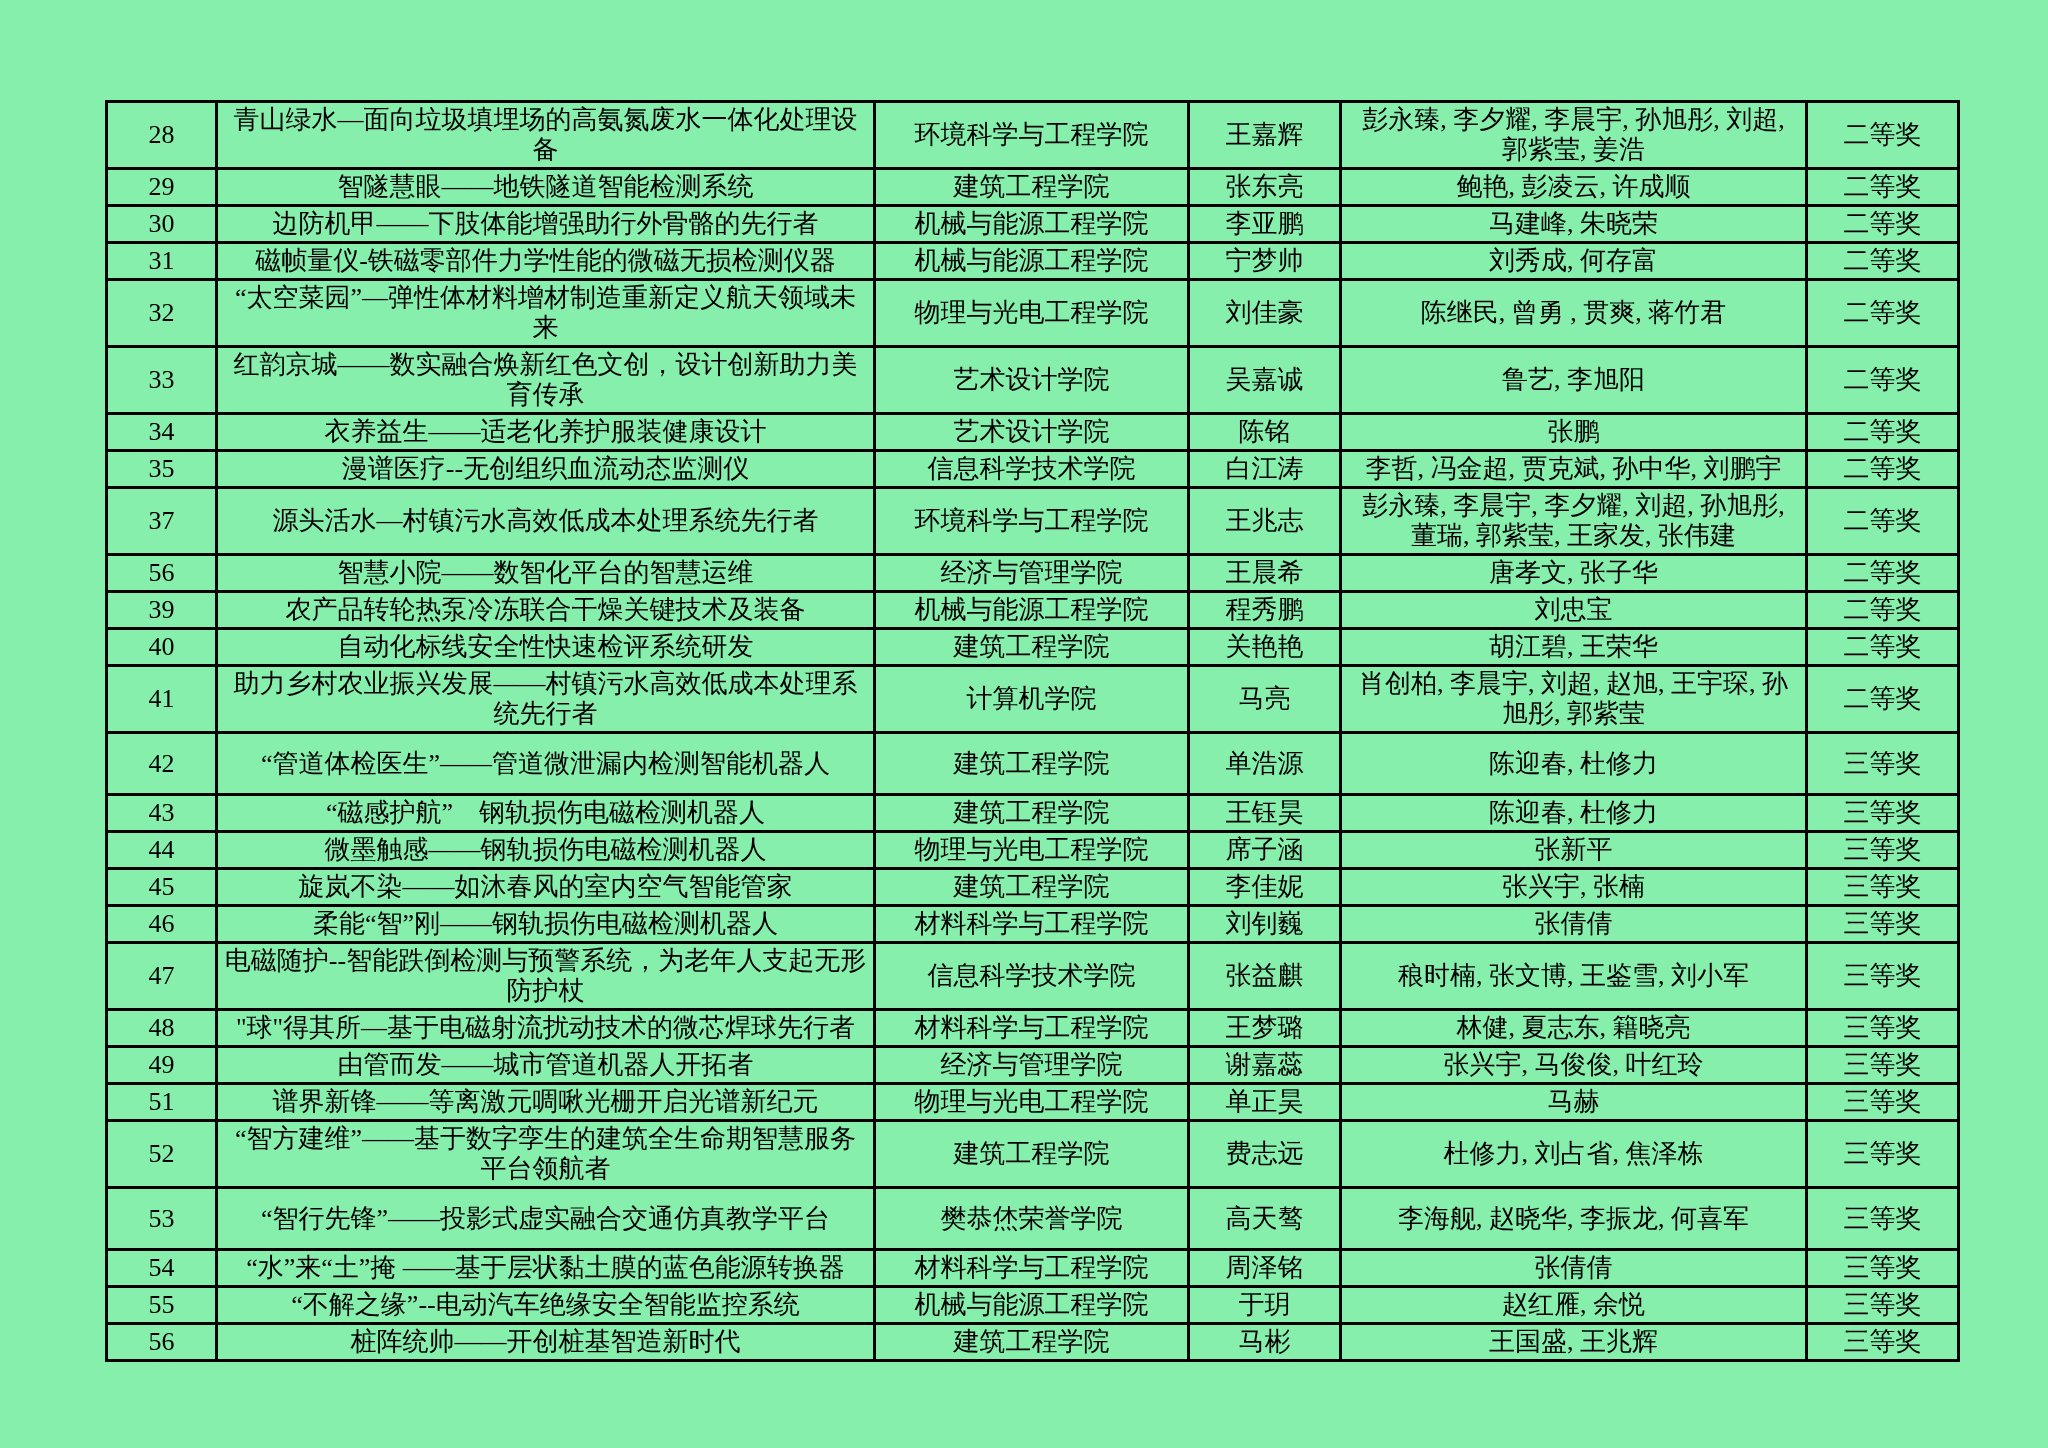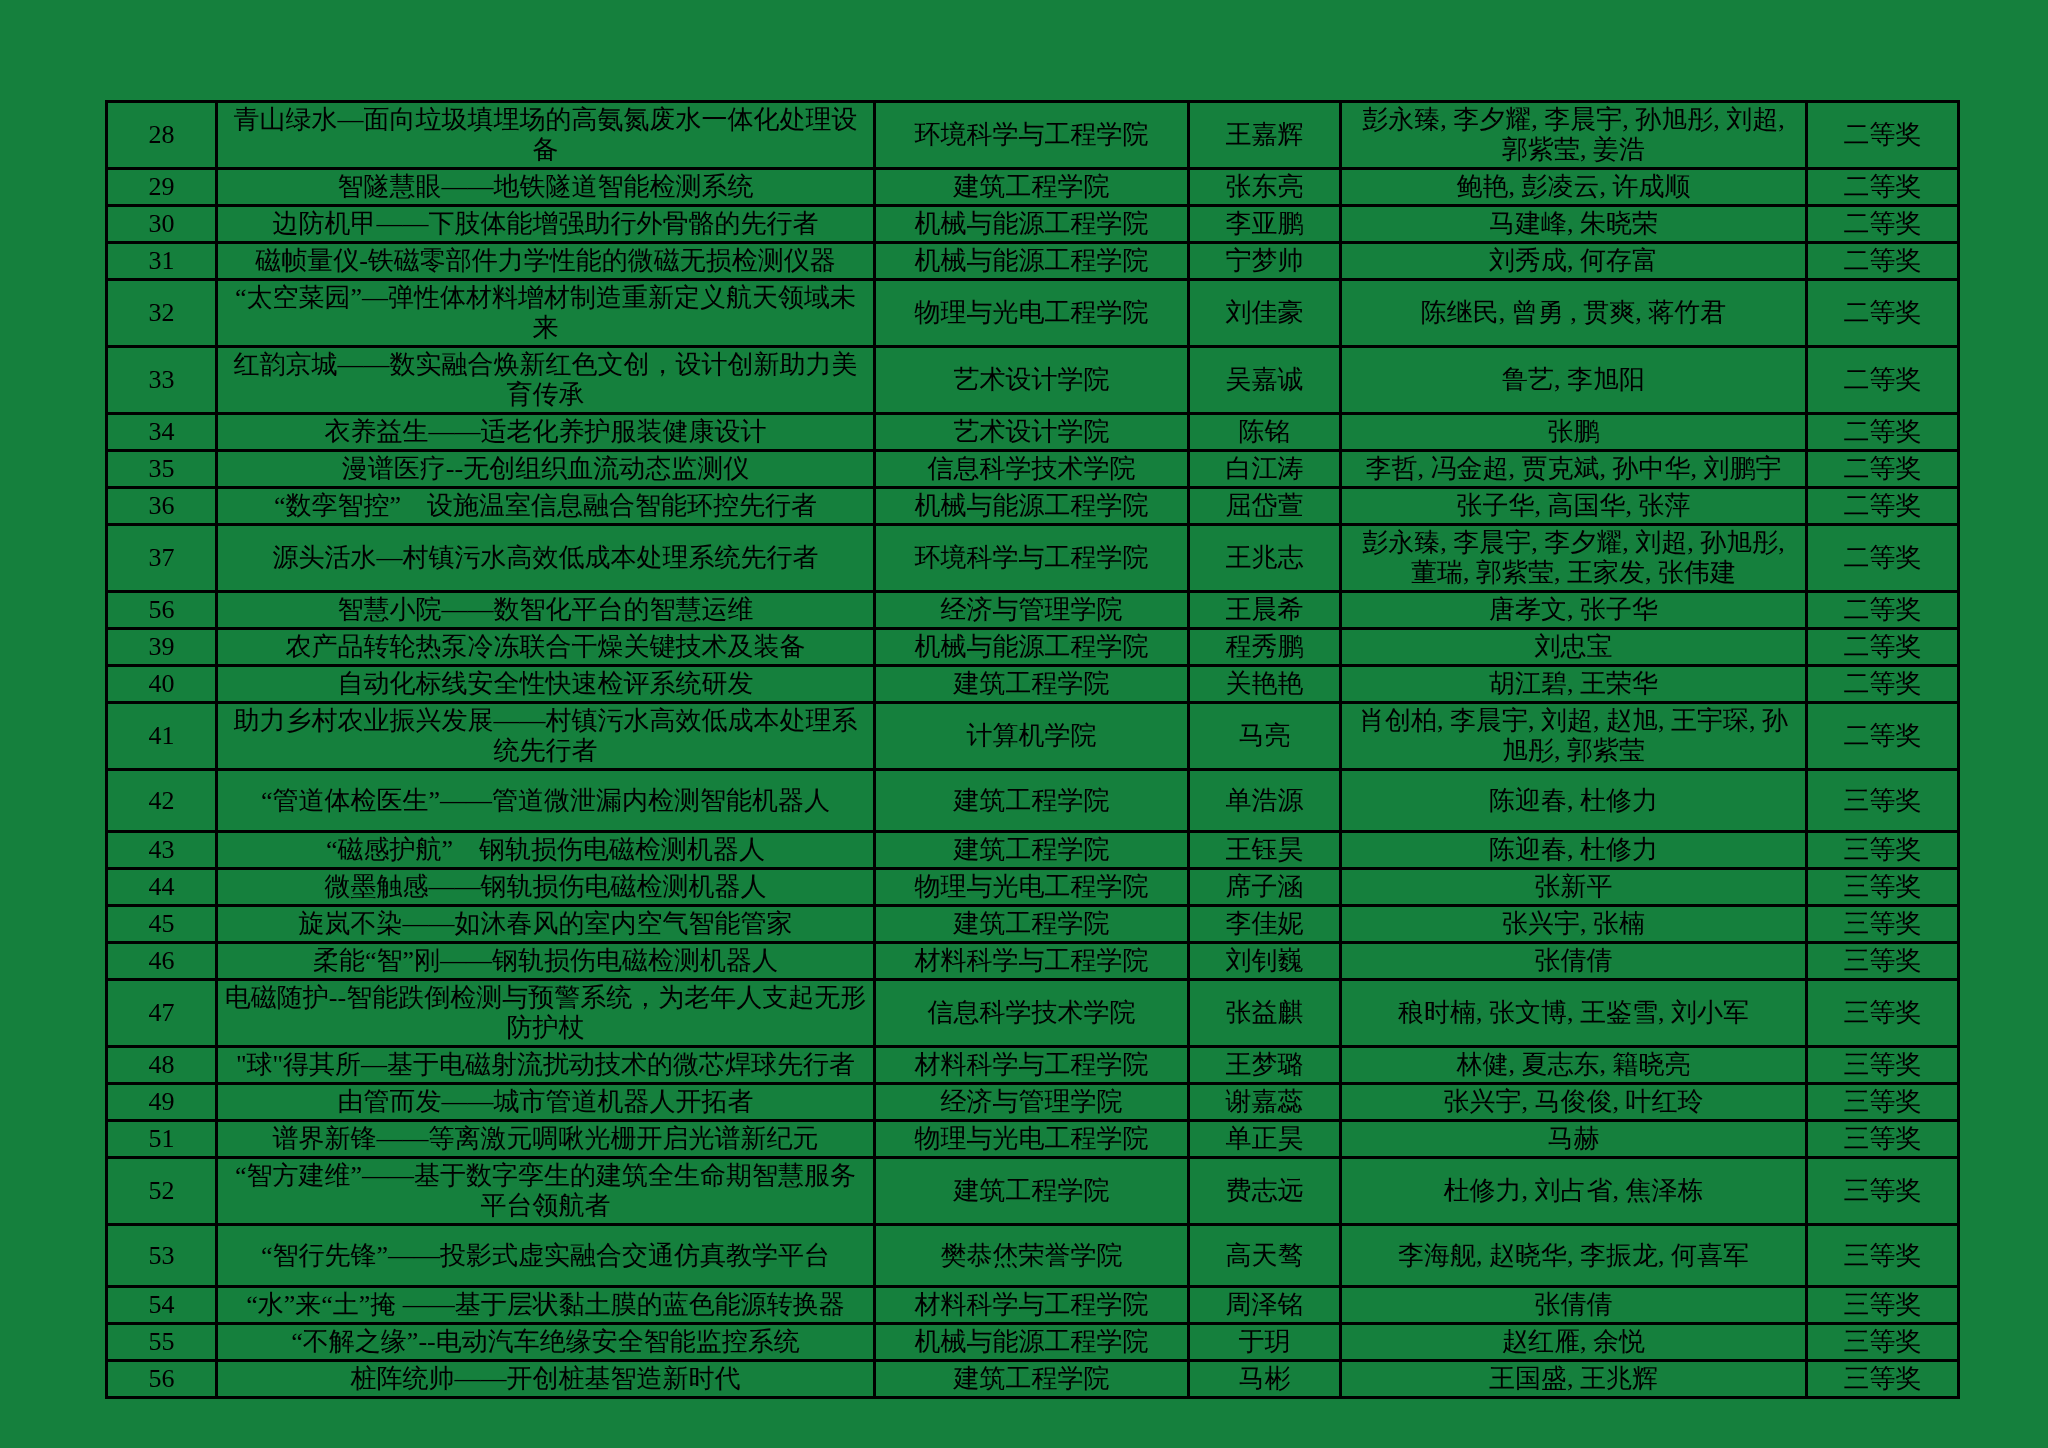--- a/index.html
+++ b/index.html
@@ -4,21 +4,21 @@
 <style>
   html, body {
     margin: 0;
     padding: 0;
     background: #ffffff;
   }
   .page {
     position: relative;
     width: 2048px;
     height: 1448px;
-    background: #15803d;
+    background: #86efac;
     font-family: "Liberation Serif", "DejaVu Serif", serif;
     color: #000000;
     overflow: hidden;
   }
   table.award-table {
     position: absolute;
     left: 105px;
     top: 100px;
     width: 1852px;
     border-collapse: collapse;
@@ -115,28 +115,20 @@
         </tr>
         <tr>
           <td>35</td>
           <td>漫谱医疗--无创组织血流动态监测仪</td>
           <td>信息科学技术学院</td>
           <td>白江涛</td>
           <td>李哲, 冯金超, 贾克斌, 孙中华, 刘鹏宇</td>
           <td>二等奖</td>
         </tr>
         <tr>
-          <td>36</td>
-          <td>“数孪智控”　设施温室信息融合智能环控先行者</td>
-          <td>机械与能源工程学院</td>
-          <td>屈岱萱</td>
-          <td>张子华, 高国华, 张萍</td>
-          <td>二等奖</td>
-        </tr>
-        <tr>
           <td>37</td>
           <td>源头活水—村镇污水高效低成本处理系统先行者</td>
           <td>环境科学与工程学院</td>
           <td>王兆志</td>
           <td>彭永臻, 李晨宇, 李夕耀, 刘超, 孙旭彤, 董瑞, 郭紫莹, 王家发, 张伟建</td>
           <td>二等奖</td>
         </tr>
         <tr>
           <td>56</td>
           <td>智慧小院——数智化平台的智慧运维</td>

